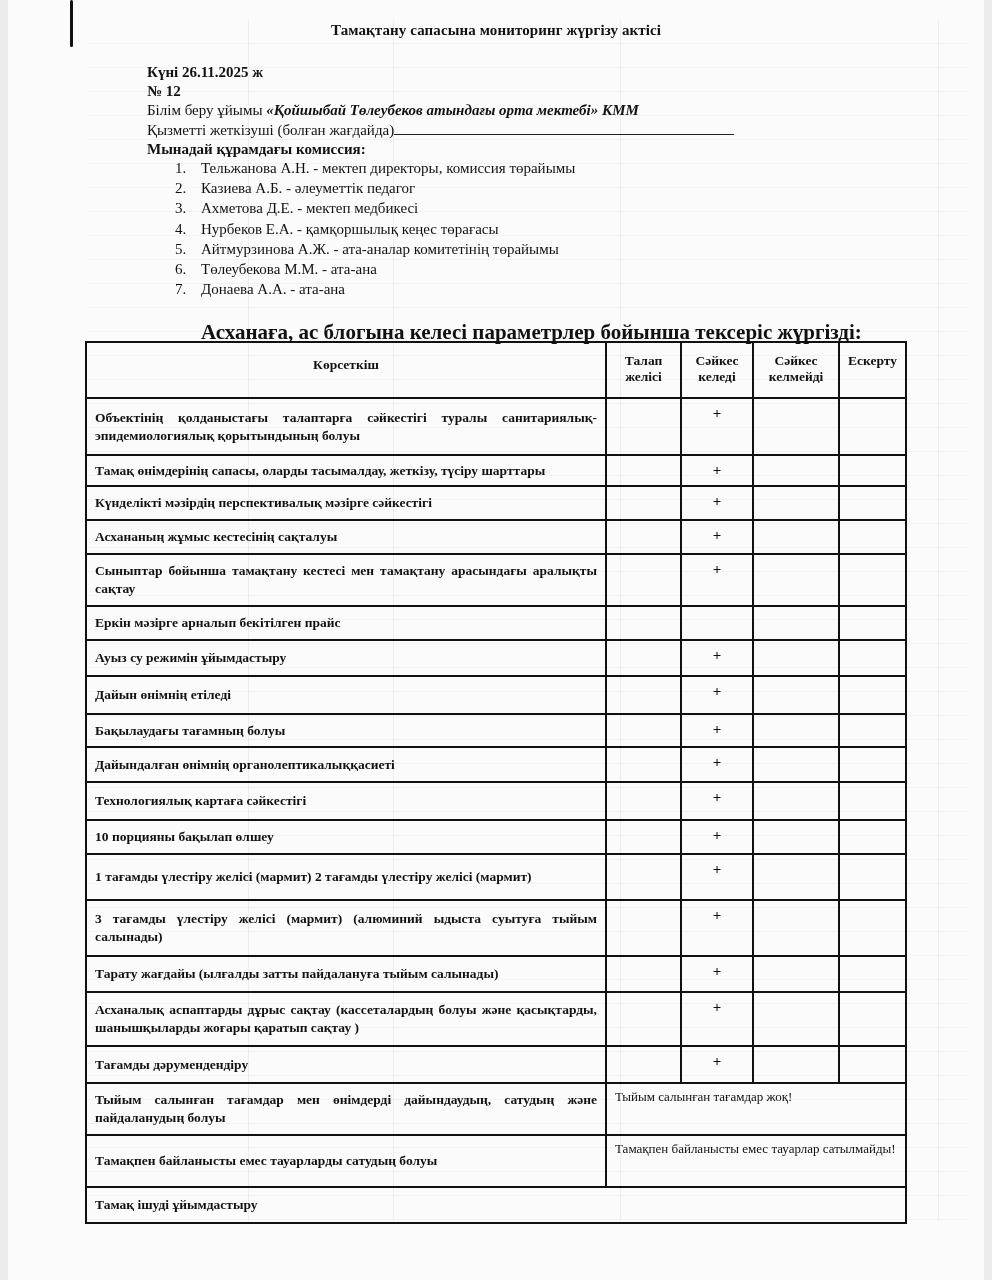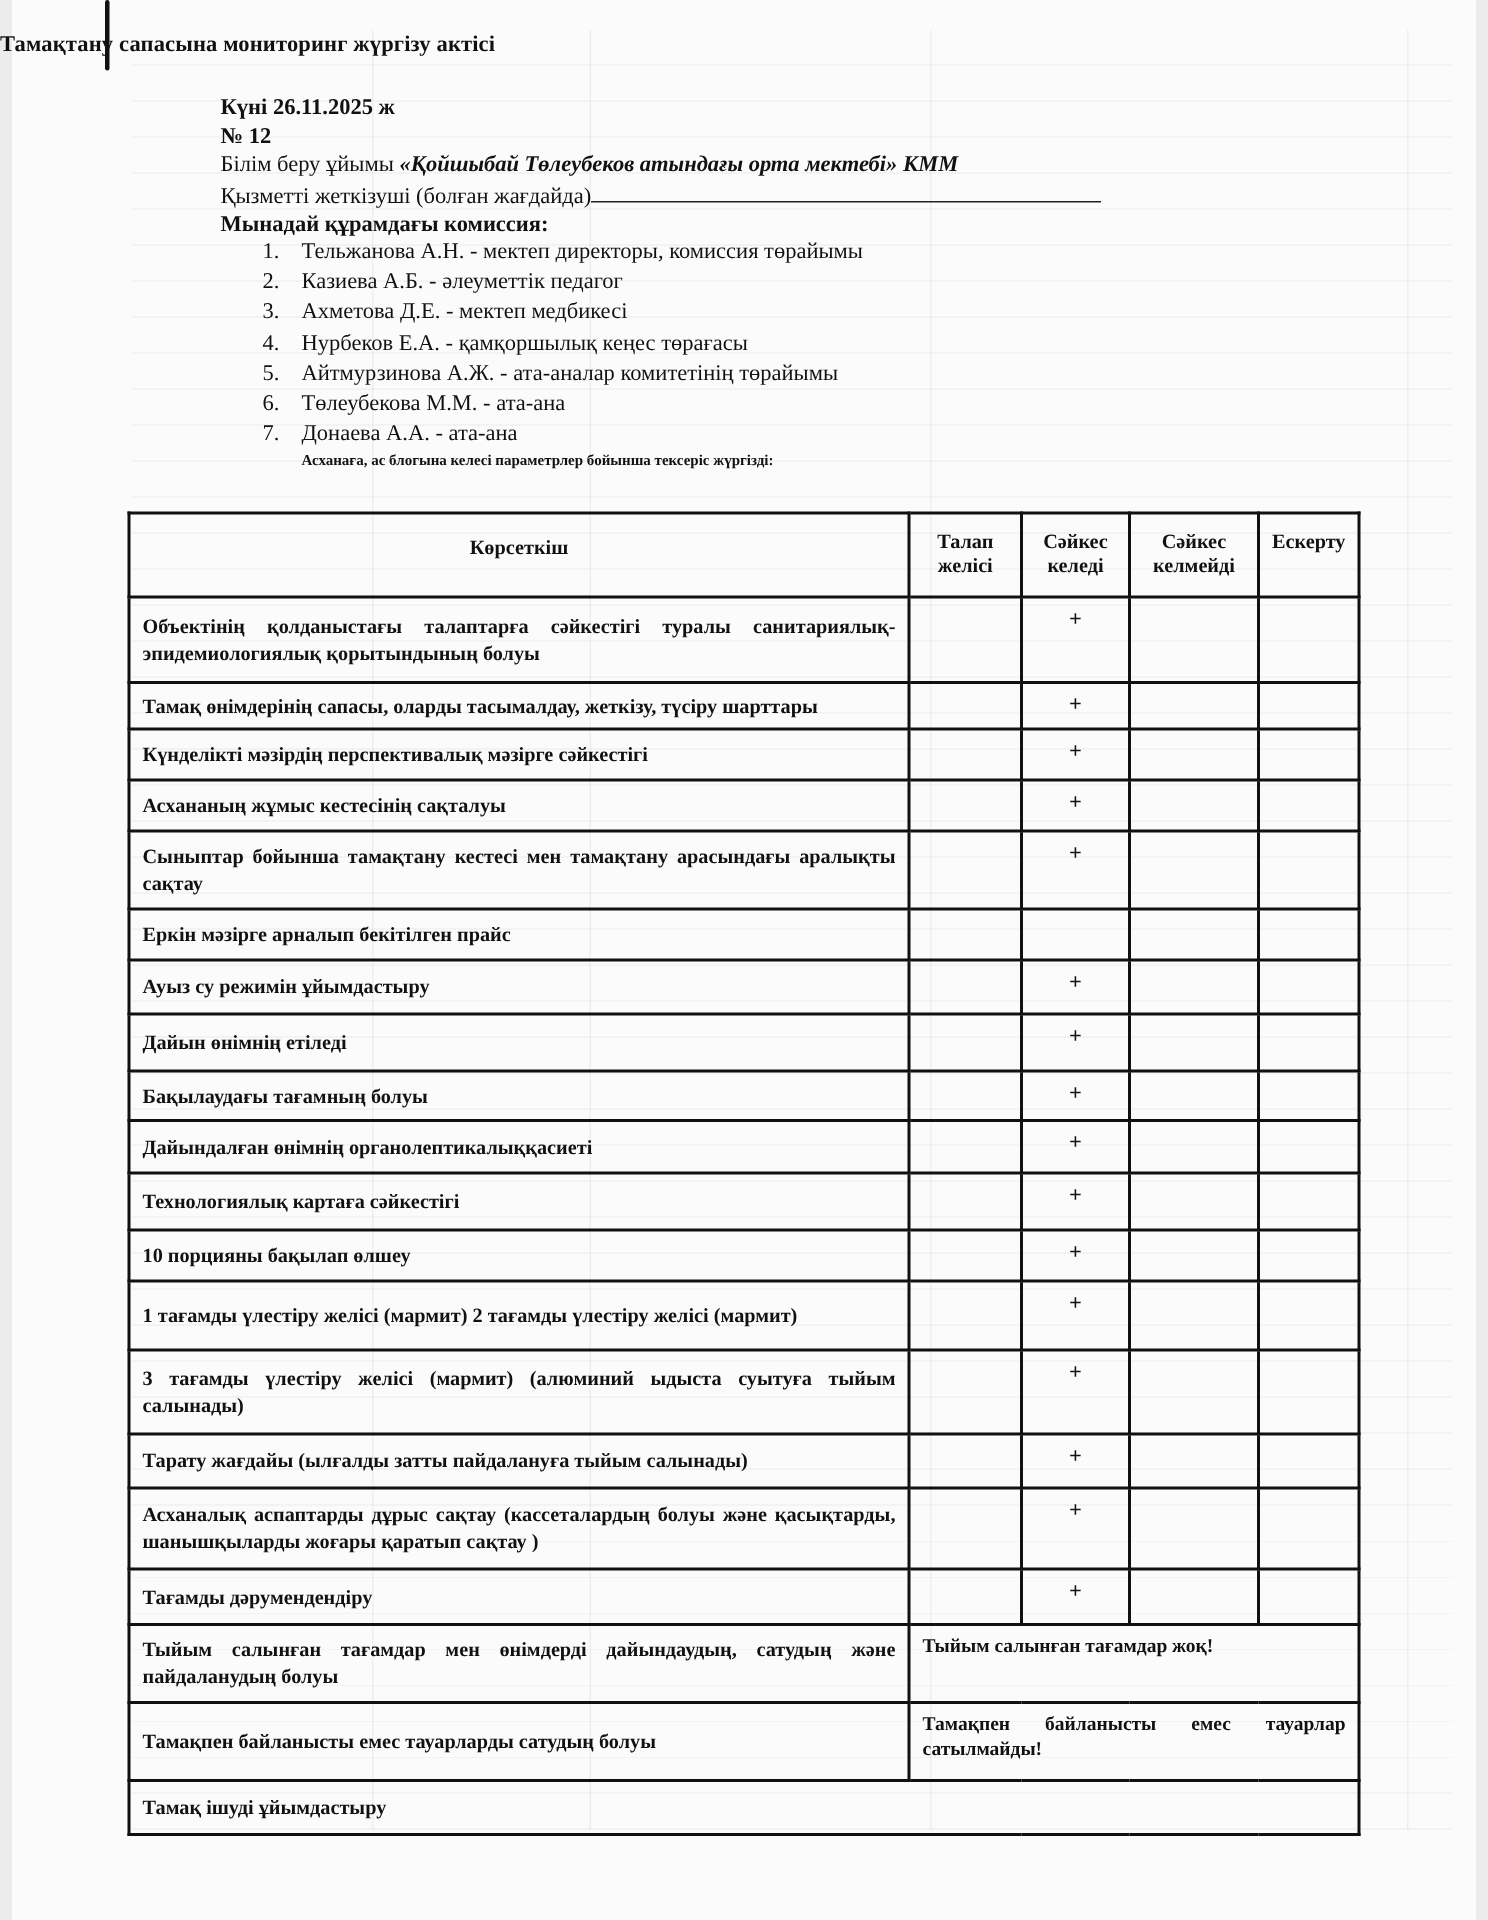--- a/index.html
+++ b/index.html
@@ -25,43 +25,43 @@
     }
     .ghost-v {
       position: absolute; top: 20px; width: 1px; height: 1200px;
       background: rgba(0,0,0,0.05);
     }
     .binder-line {
       position: absolute; left: 62px; top: 0; width: 3px; height: 47px;
       background: #111; border-radius: 2px;
     }
     .title {
-      position: absolute; left: 0; top: 22px; width: 992px; 
+      position: absolute; left: 0; top: 22px; width: 992px; text-align: center;
       font-weight: bold; font-size: 15px; letter-spacing: 0.1px;
     }
     .meta {
       position: absolute; left: 147px; top: 63px; width: 700px;
       font-size: 15px; line-height: 19px;
     }
     .meta .b { font-weight: bold; }
     .meta .bi { font-weight: bold; font-style: italic; }
     .underline-blank {
       display: inline-block; width: 340px; border-bottom: 1px solid #222;
       height: 14px; vertical-align: baseline;
     }
     .members {
       position: absolute; left: 175px; top: 158px; width: 620px;
       font-size: 15px; line-height: 20.2px;
       margin: 0; padding: 0; list-style: none;
     }
     .members li { display: flex; }
     .members .num { width: 26px; }
     .inspect-line {
-      position: absolute; left: 201px; top: 302px;
-      font-weight: bold; font-size: 10px;
+      position: absolute; left: 201px; top: 320px;
+      font-weight: bold; font-size: 21px;
     }
     table.report {
       position: absolute; left: 85px; top: 341px;
       width: 820px;
       border-collapse: collapse;
       font-size: 13.5px;
       table-layout: fixed;
     }
     table.report td, table.report th {
       border: 2px solid #111;
@@ -73,21 +73,21 @@
       vertical-align: top; padding-top: 10px;
     }
     table.report td.ind {
       font-weight: bold; text-align: justify; line-height: 18px; margin-top: 28px;
     }
     table.report td.mark {
       text-align: center; font-weight: bold; font-size: 15px;
       vertical-align: top; padding-top: 6px;
     }
     table.report td.note {
-      font-weight: bold; font-size: 13px; line-height: 17px;
+      font-weight: normal; font-size: 13px; line-height: 17px;
       text-align: justify; vertical-align: top; padding-top: 4px;
     }
   </style>
 </head>
 <body>
 
 <div class="page">
   <div class="ghost"></div>
   <div class="ghost-v" style="left:240px"></div>
   <div class="ghost-v" style="left:385px"></div>

